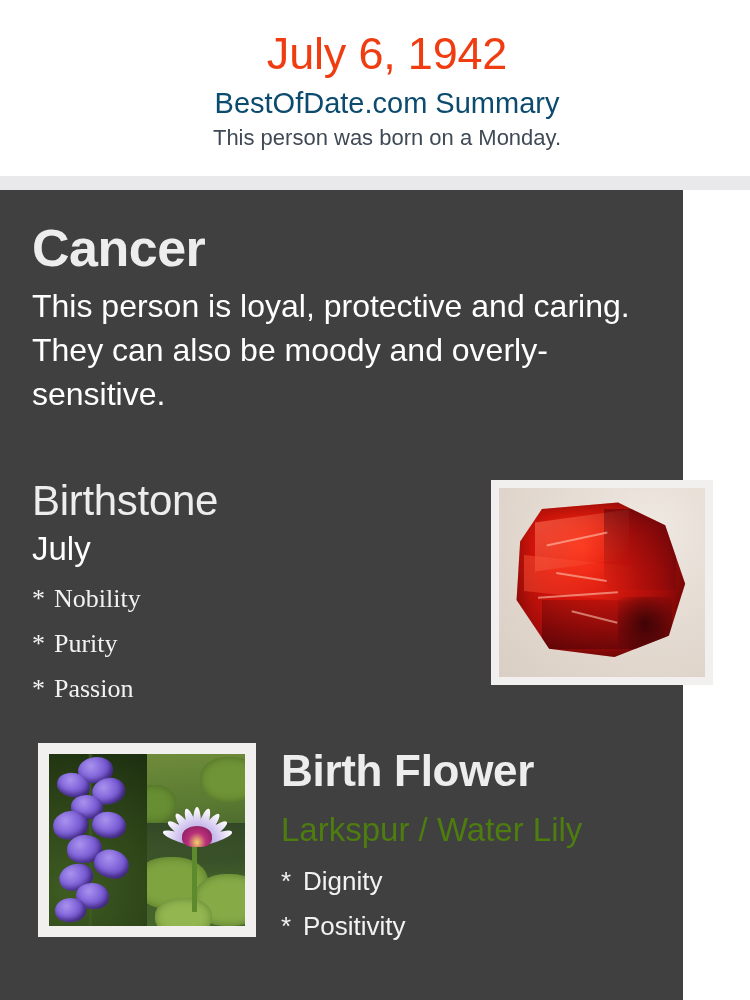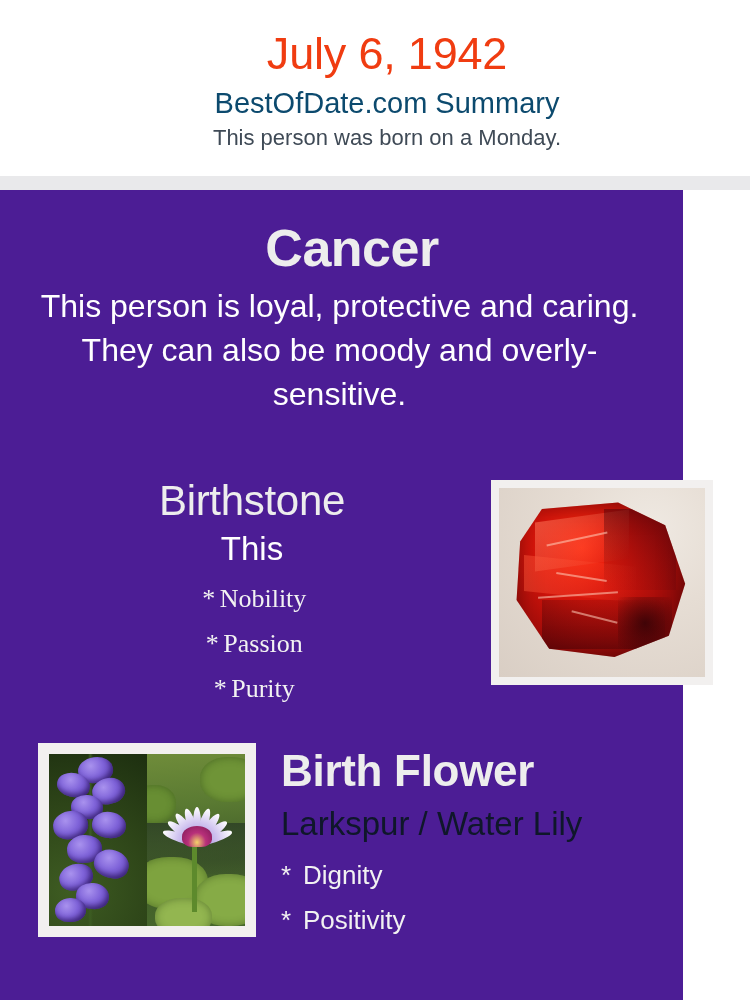--- a/index.html
+++ b/index.html
@@ -62,22 +62,21 @@
     background: #e9e9eb;
   }
 
   
   .body-panel {
     position: absolute;
     left: 0;
     top: 190px;
     width: 683px;
     height: 810px;
-    background: #4c1d95;
-    text-align: center;
+    background: #404040;
   }
 
   
   .zodiac {
     position: absolute;
     left: 32px;
     top: 28px;
     width: 640px;
   }
   .zodiac-name {
@@ -321,22 +320,22 @@
   .flower-heading {
     font-size: 44px;
     line-height: 54px;
     font-weight: bold;
     color: #ededed;
     letter-spacing: -0.3px;
   }
   .flower-value {
     font-size: 33px;
     line-height: 42px;
-    color: #0f172a;
-    margin-top: 5px;
+    color: #4d7c0f;
+    margin-top: 11px;
   }
   .flower-list {
     margin: 8px 0 0 0;
     padding: 0;
     list-style: none;
   }
 </style>
 </head>
 <body>
 
@@ -351,30 +350,30 @@
 
   <div class="body-panel">
 
     <div class="zodiac">
       <div class="zodiac-name">Cancer</div>
       <div class="zodiac-desc">This person is loyal, protective and caring. They can also be moody and overly-sensitive.</div>
     </div>
 
     <div class="birthstone">
       <div class="section-heading">Birthstone</div>
-      <div class="section-value">This</div>
+      <div class="section-value">July</div>
       <ul class="trait-list">
         <li class="trait-item">
           <span class="trait-star">*</span><span>Nobility</span>
         </li>
         <li class="trait-item">
-          <span class="trait-star">*</span><span>Passion</span>
+          <span class="trait-star">*</span><span>Purity</span>
         </li>
         <li class="trait-item">
-          <span class="trait-star">*</span><span>Purity</span>
+          <span class="trait-star">*</span><span>Passion</span>
         </li>
       </ul>
     </div>
 
   </div>
 
   <div class="stone-frame">
     <div class="stone-photo">
       <div class="ruby-gem">
         <div class="ruby-facet rf1"></div>

